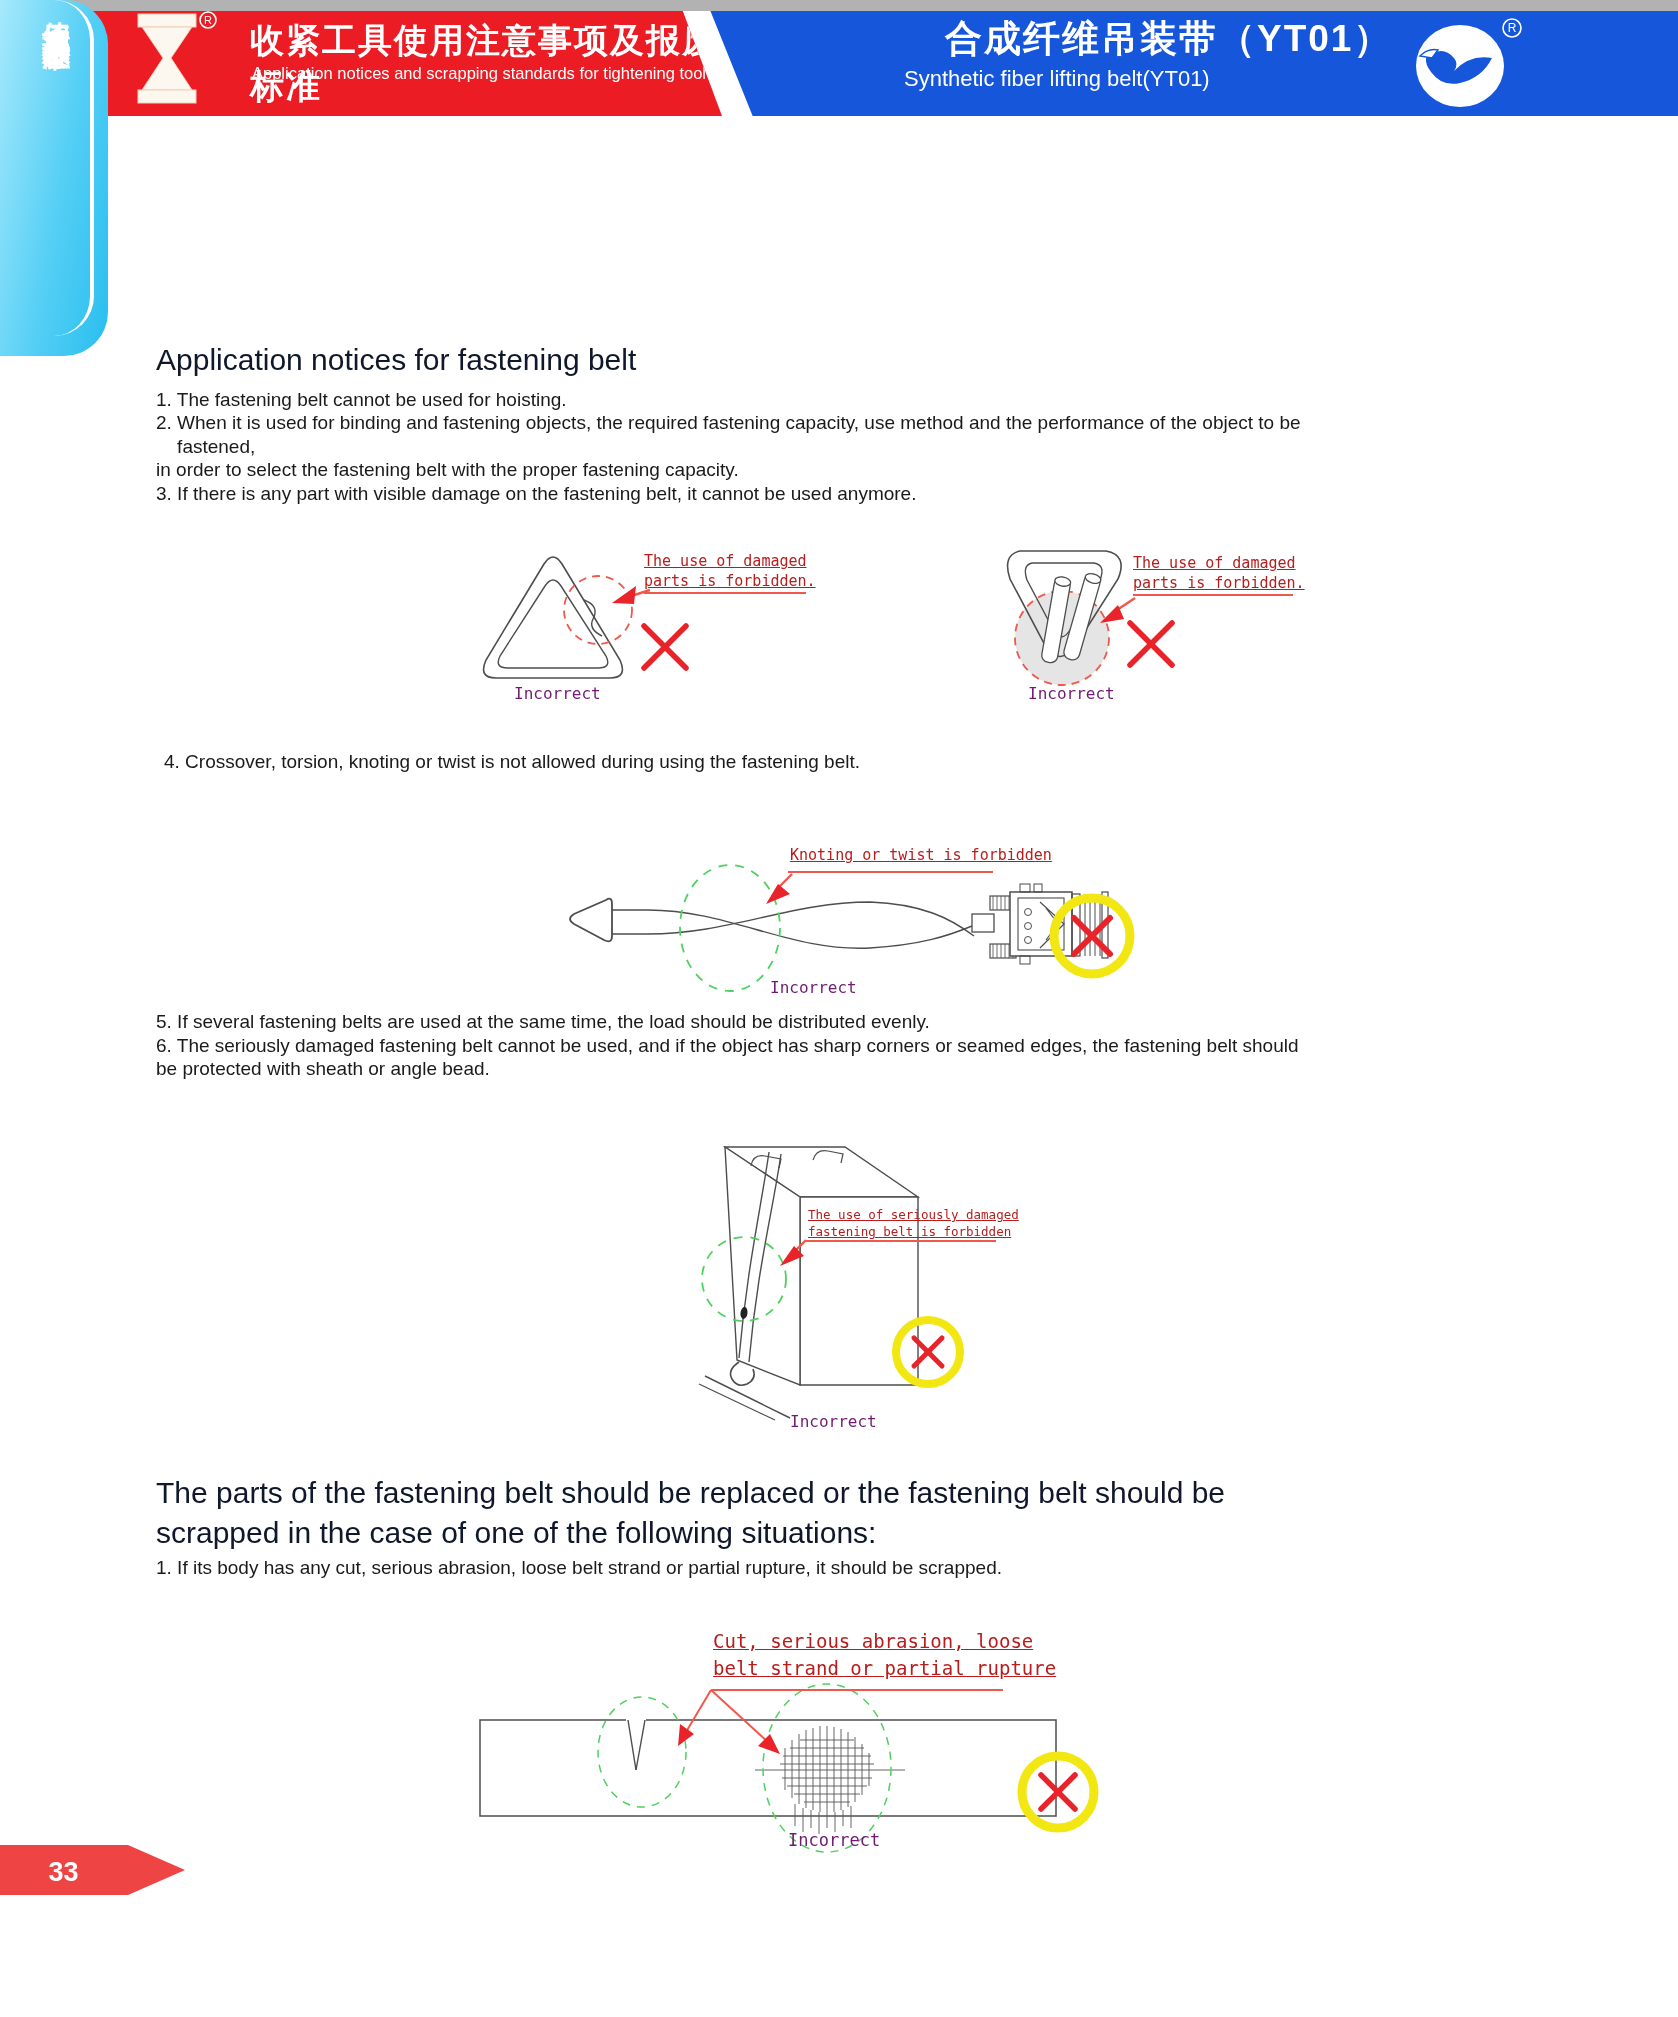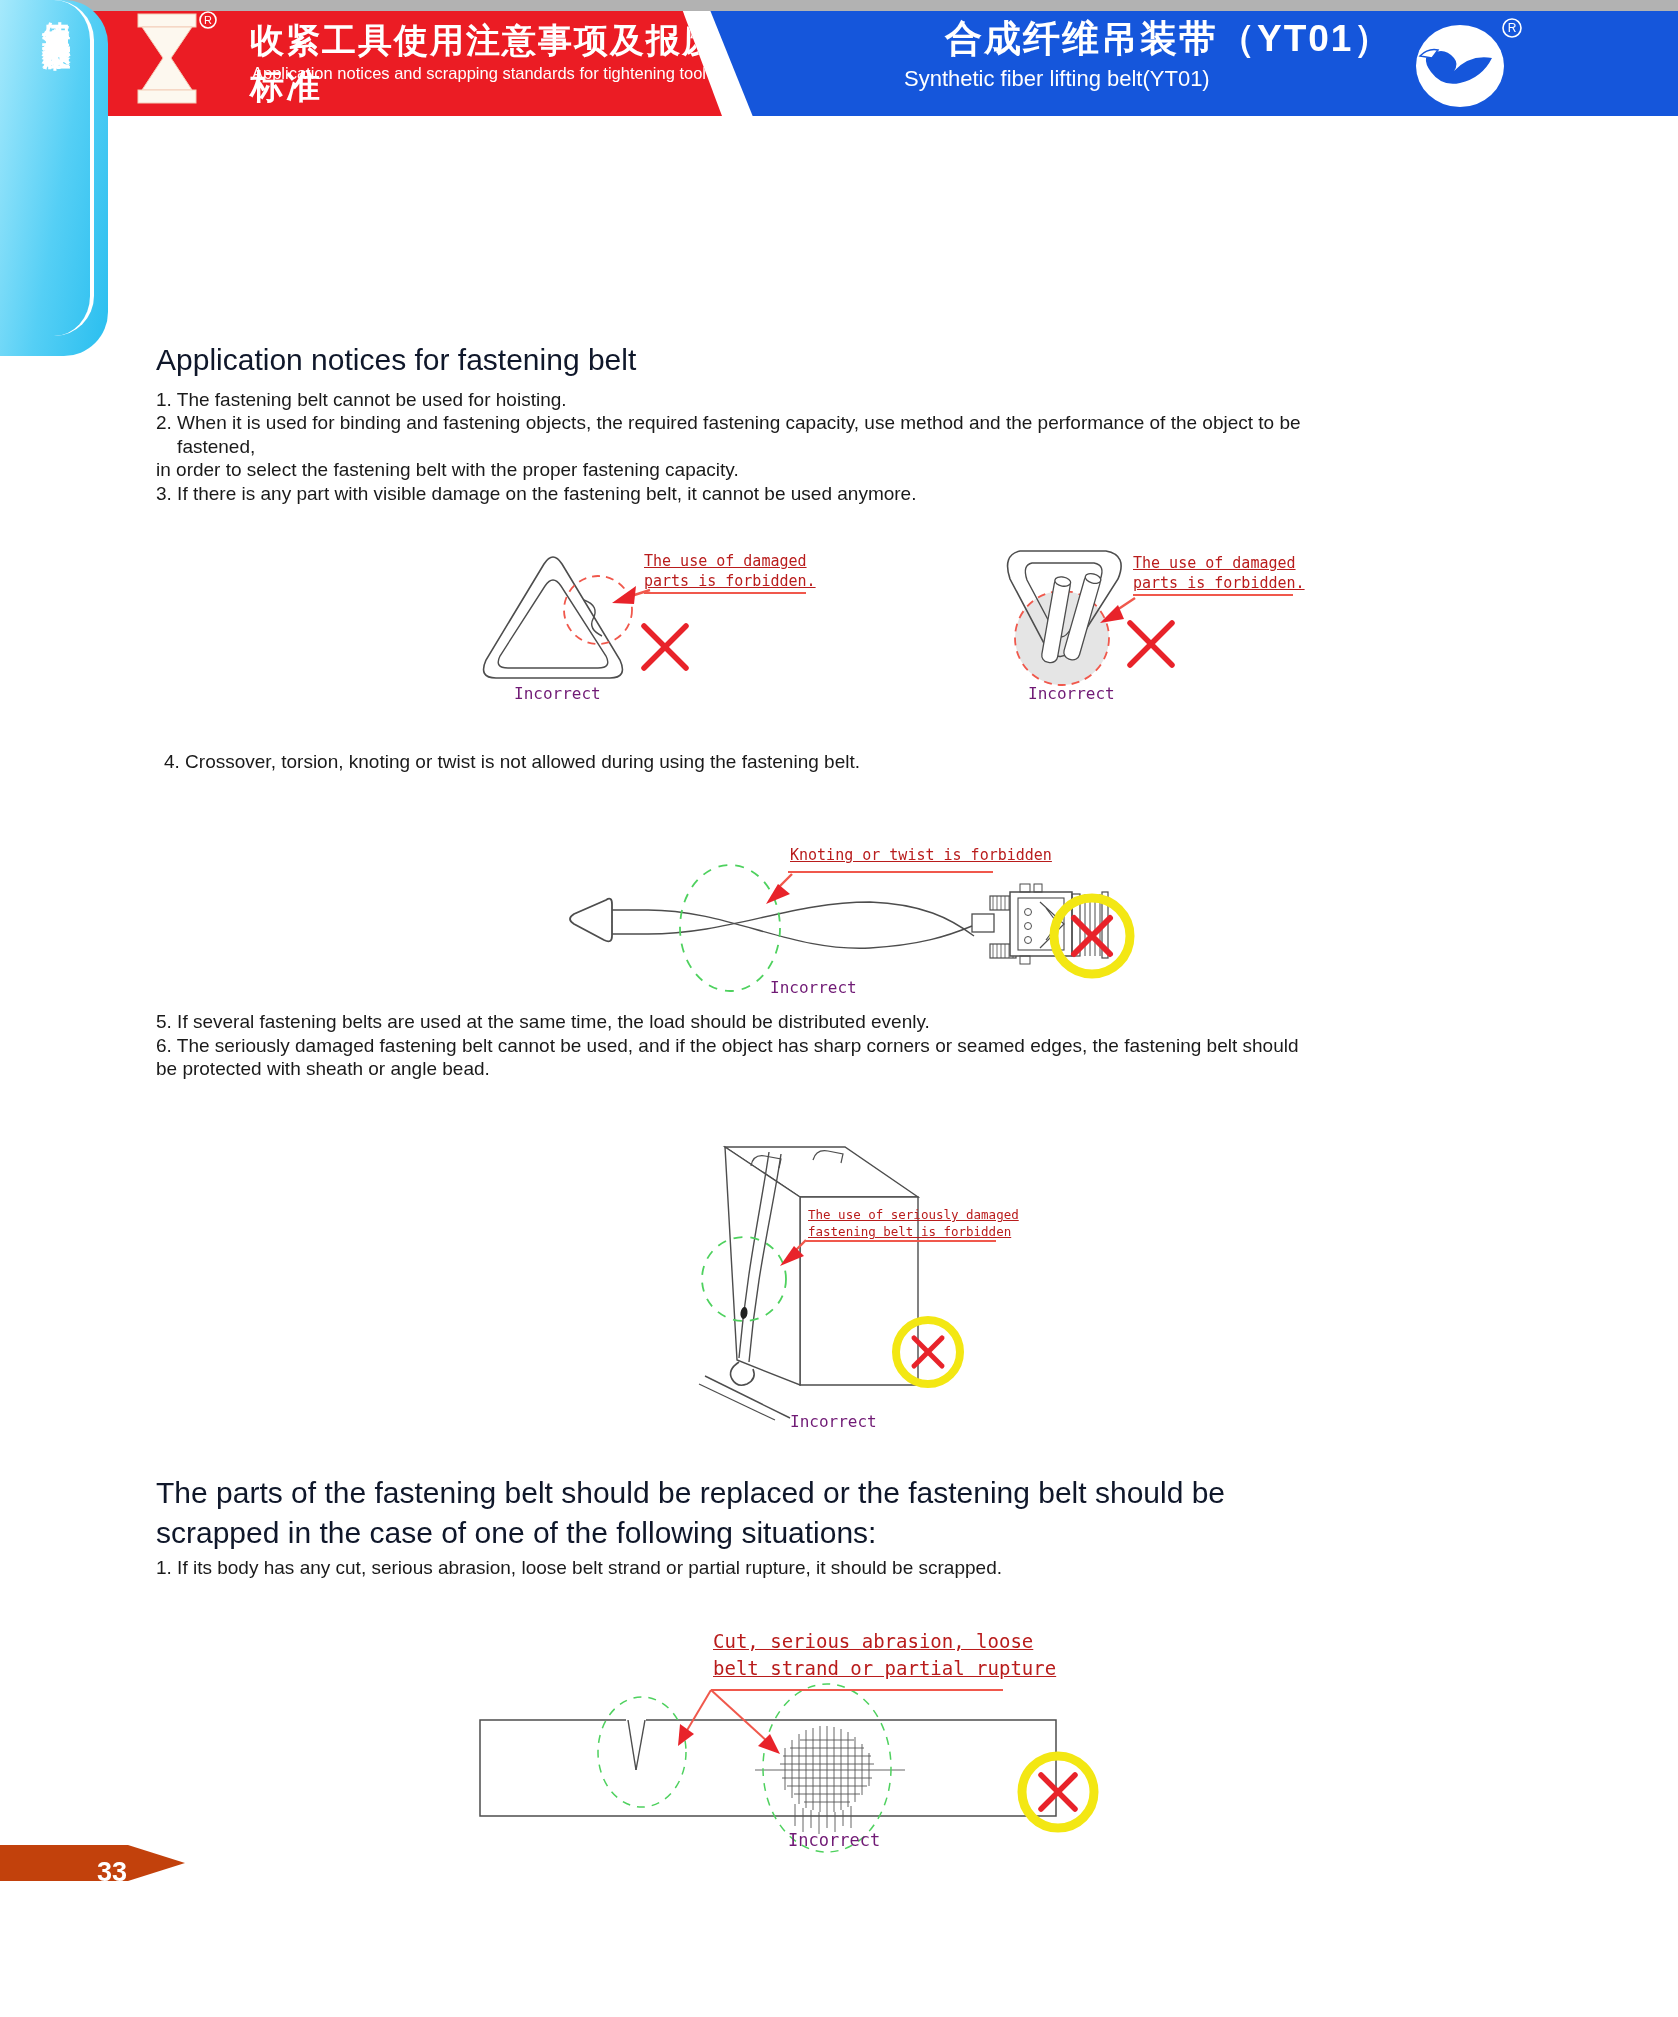--- a/index.html
+++ b/index.html
@@ -20,24 +20,24 @@
   .en-sub{color:#fff;}
   .graybar{left:0;top:266;width:1678px;height:11px;background:#B2B2B2;}
   
   .side-tab{left:0;top:832;width:108px;height:356px;border-radius:0 44px 44px 0;
             background:linear-gradient(100deg,#A6E9FC 0%,#55CFF5 55%,#29BEEF 100%);}
   .side-tab-arc{left:8px;top:842;width:82px;height:336px;border-right:4px solid #fff;
                 border-radius:0 40px 40px 0;}
   .side-text{left:28px;top:846;width:56px;height:330px;writing-mode:vertical-rl;
              font:bold 28px/56px "Liberation Sans",sans-serif;color:#fff;letter-spacing:2px;}
   
-  .page-tab{left:0;top:1845px;width:185px;height:36px;background:#c2410c;
+  .page-tab{left:0;top:1845px;width:185px;height:50px;background:#ef4444;
             clip-path:polygon(0 0,128px 0,185px 50%,128px 100%,0 100%);
             font:bold 27px/54px "Liberation Sans",sans-serif;color:#fff;
-            text-align:right;padding-right:58px;box-sizing:border-box;}
+            text-align:center;padding-right:58px;box-sizing:border-box;}
   svg{overflow:visible;}
 </style>
 </head>
 <body>
 
 <div id="page">
 
   <div class="abs band-red">
     <svg class="abs" style="left:128px;top:12px" width="100" height="96" viewBox="0 0 100 96">
       <rect x="10" y="2" width="58" height="13" fill="#fdf8ef" stroke="#f3cdb8" stroke-width="1"></rect>

